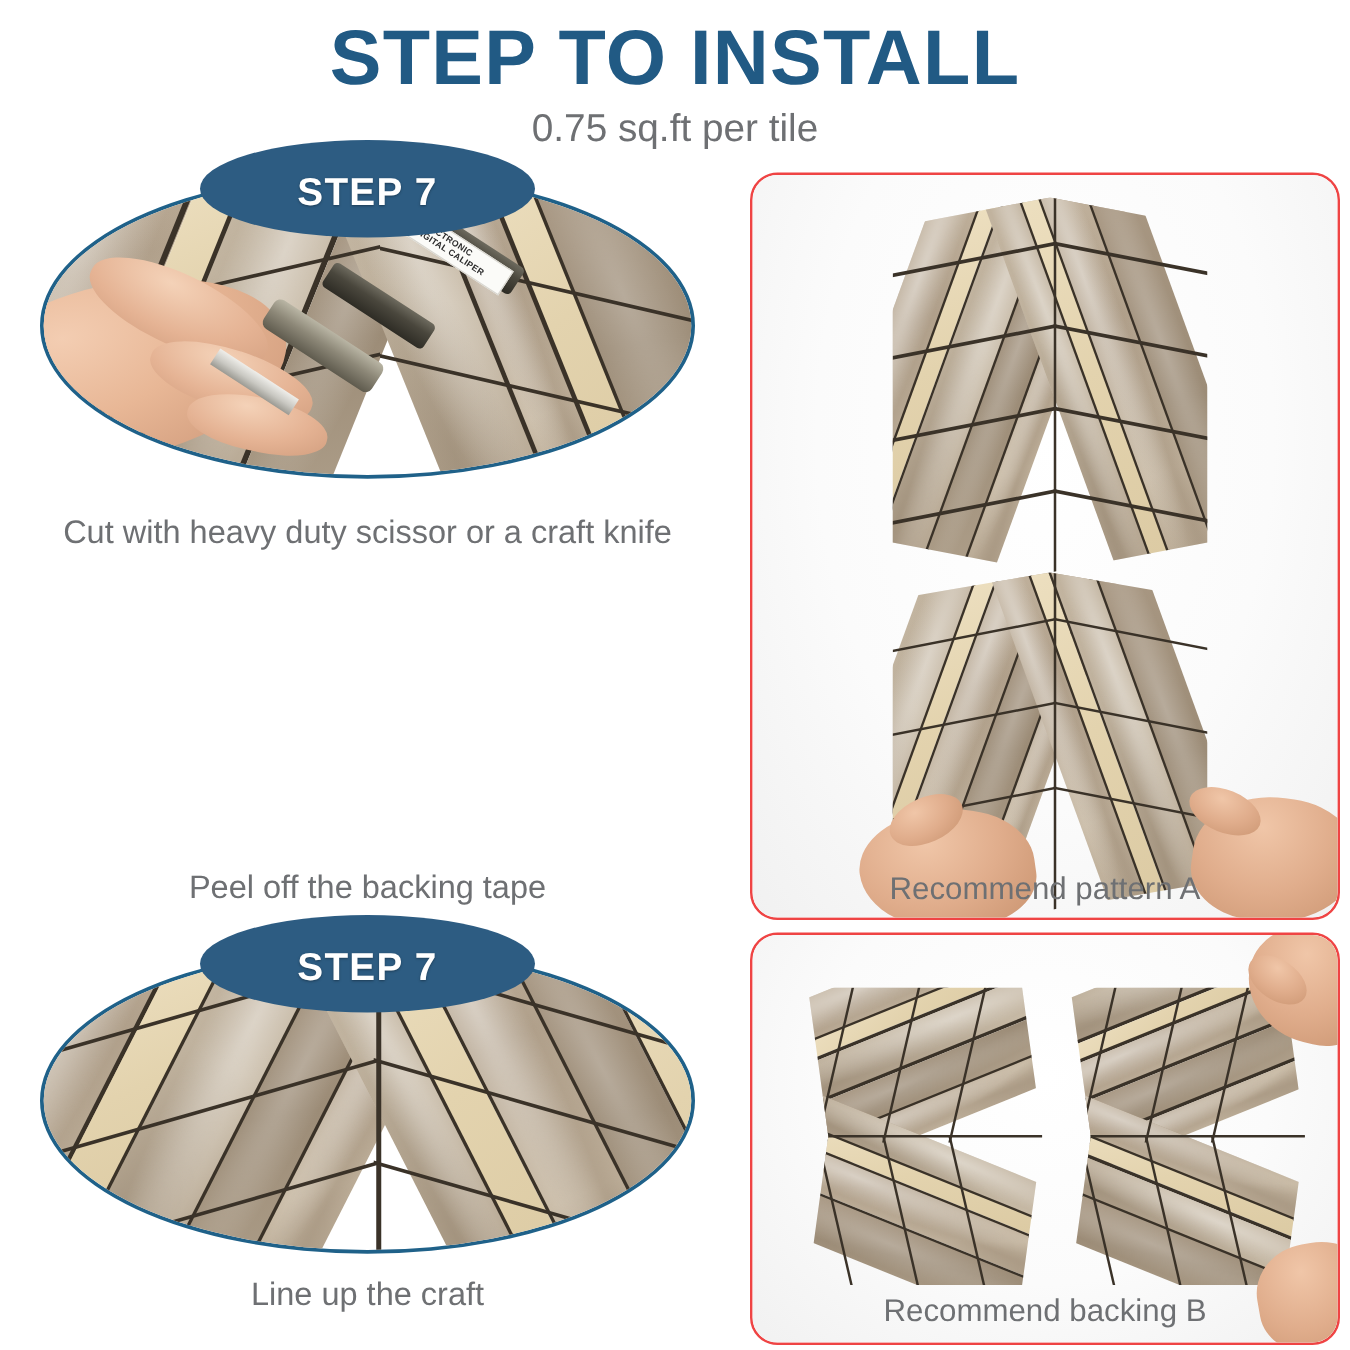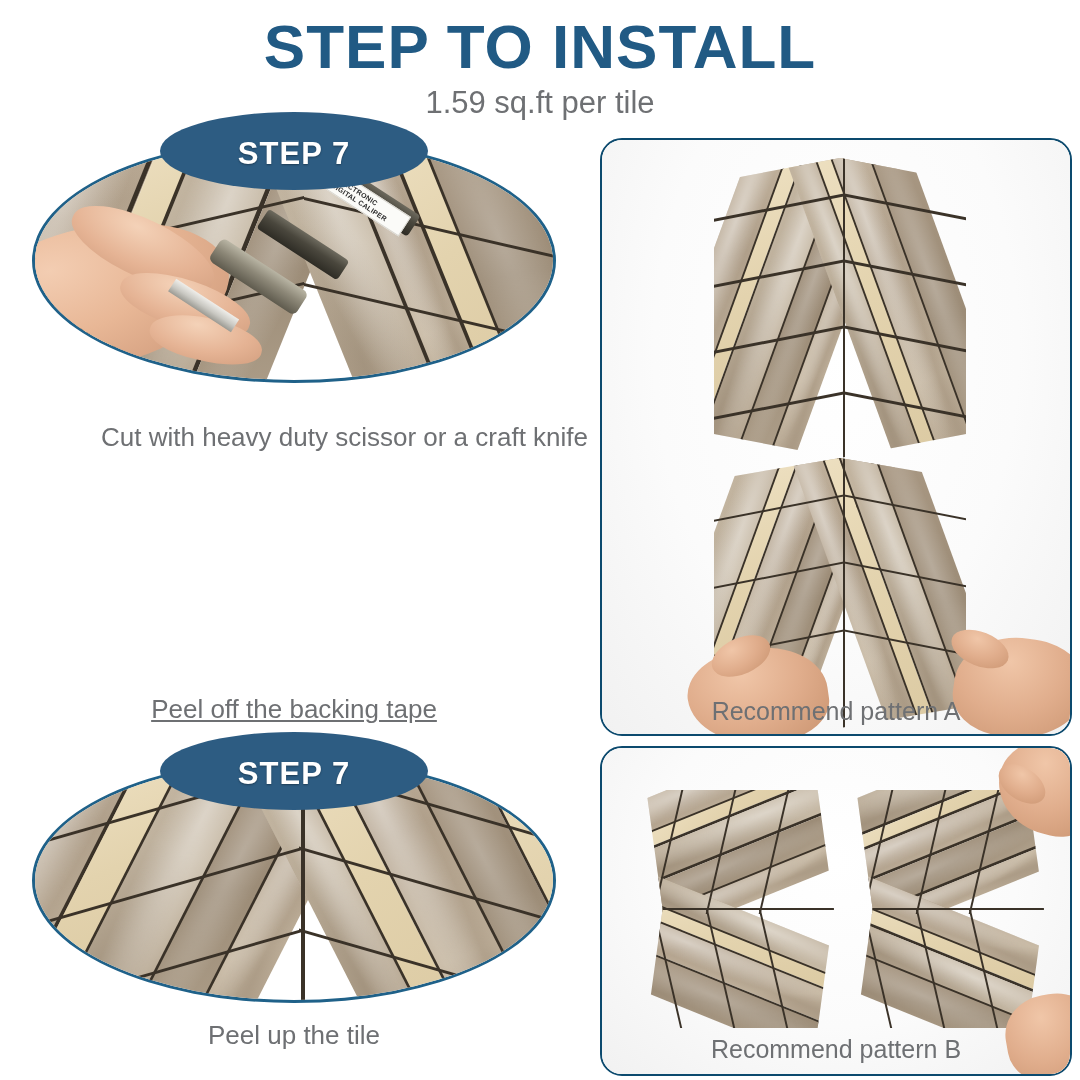--- a/index.html
+++ b/index.html
@@ -62,28 +62,28 @@
     white-space:nowrap;letter-spacing:1px;
     text-shadow:0 1px 2px rgba(0,0,0,.35);
     line-height:40px;
   }
 
   .step-caption{
     position:absolute;left:0;width:588px;
     text-align:center;
     color:#6e7073;font-size:26px;
   }
-  .step-1 .step-caption{top:284px;text-align:right;}
-  .step-2 .step-caption{top:236px;text-decoration:underline;}
+  .step-1 .step-caption{top:272px;}
+  .step-2 .step-caption{top:236px;}
   .step-3 .step-caption{top:262px;}
 
   
   .panel{
     position:absolute;
-    border:2px solid #0c4a6e;
+    border:2px solid #ef4444;
     border-radius:22px;
     background:#ffffff;
     overflow:hidden;
     box-sizing:border-box;
     padding-left:29px;
   }
   .panel-a{left:600px;top:138px;width:472px;height:598px;}
   .panel-b{left:600px;top:746px;width:472px;height:330px;}
   .panel-photo{position:absolute;inset:0;overflow:hidden;background:
       radial-gradient(ellipse at 50% 35%, #ffffff 0%, #fbfbfb 55%, #f1f1f1 100%);}
@@ -187,21 +187,21 @@
     background:radial-gradient(ellipse at 40% 25%, #f0c6a8 0%, #e0ad8c 50%, #c9936f 100%);
   }
 </style>
 </head>
 <body>
 
 <div class="page">
 
   <div class="header">
     <h1 class="title">STEP TO INSTALL</h1>
-    <p class="subtitle">1.59 sq.ft per tile</p>
+    <p class="subtitle">0.75 sq.ft per tile</p>
   </div>
 
   <div class="left-col">
 
     <div class="step-block step-1">
       <div class="oval-wrap">
         <div class="oval">
           <div class="oval-inner">
 
             <div class="chev-field">
@@ -290,21 +290,21 @@
               <div class="grout" style="left:51%;top:86%;width:52%;height:1.1%;transform:skewY(16deg);"></div>
 
               <div class="grout" style="left:51.4%;top:0;width:0.8%;height:100%;"></div>
             </div>
 
           </div>
         </div>
         <div class="step-badge-lens"></div>
         <div class="step-badge-label">STEP 7</div>
       </div>
-      <div class="step-caption">Peel up the tile</div>
+      <div class="step-caption">Line up the craft</div>
     </div>
 
   </div>
 
   <div class="panel panel-a">
     <div class="panel-photo">
 
       <div class="sheet" style="left:112px;top:18px;width:252px;height:300px;
                   clip-path:polygon(0% 8%, 50% 0%, 100% 8%, 100% 92%, 50% 100%, 0% 92%);">
         <div class="stone" style="left:-10%;top:-12%;width:16%;height:130%;transform:skewX(-20deg);"></div>
@@ -432,16 +432,16 @@
         <div class="grout" style="left:70%;top:0;width:1%;height:52%;transform:skewX(-13deg);"></div>
         <div class="grout" style="left:70%;top:50%;width:1%;height:52%;transform:skewX(13deg);"></div>
         <div class="grout" style="left:0;top:49.6%;width:100%;height:1%;"></div>
       </div>
 
       <div class="hand-p" style="left:396px;top:-6px;width:104px;height:92px;border-radius:50% 50% 42% 58%;transform:rotate(14deg);"></div>
       <div class="hand-p" style="left:394px;top:20px;width:52px;height:32px;border-radius:50%;transform:rotate(34deg);"></div>
 
       <div class="hand-p" style="left:404px;top:246px;width:96px;height:86px;border-radius:48% 52% 56% 44%;transform:rotate(-10deg);"></div>
     </div>
-    <div class="panel-label">Recommend pattern B</div>
+    <div class="panel-label">Recommend backing B</div>
   </div>
 
 </div>
 
 </body></html>

